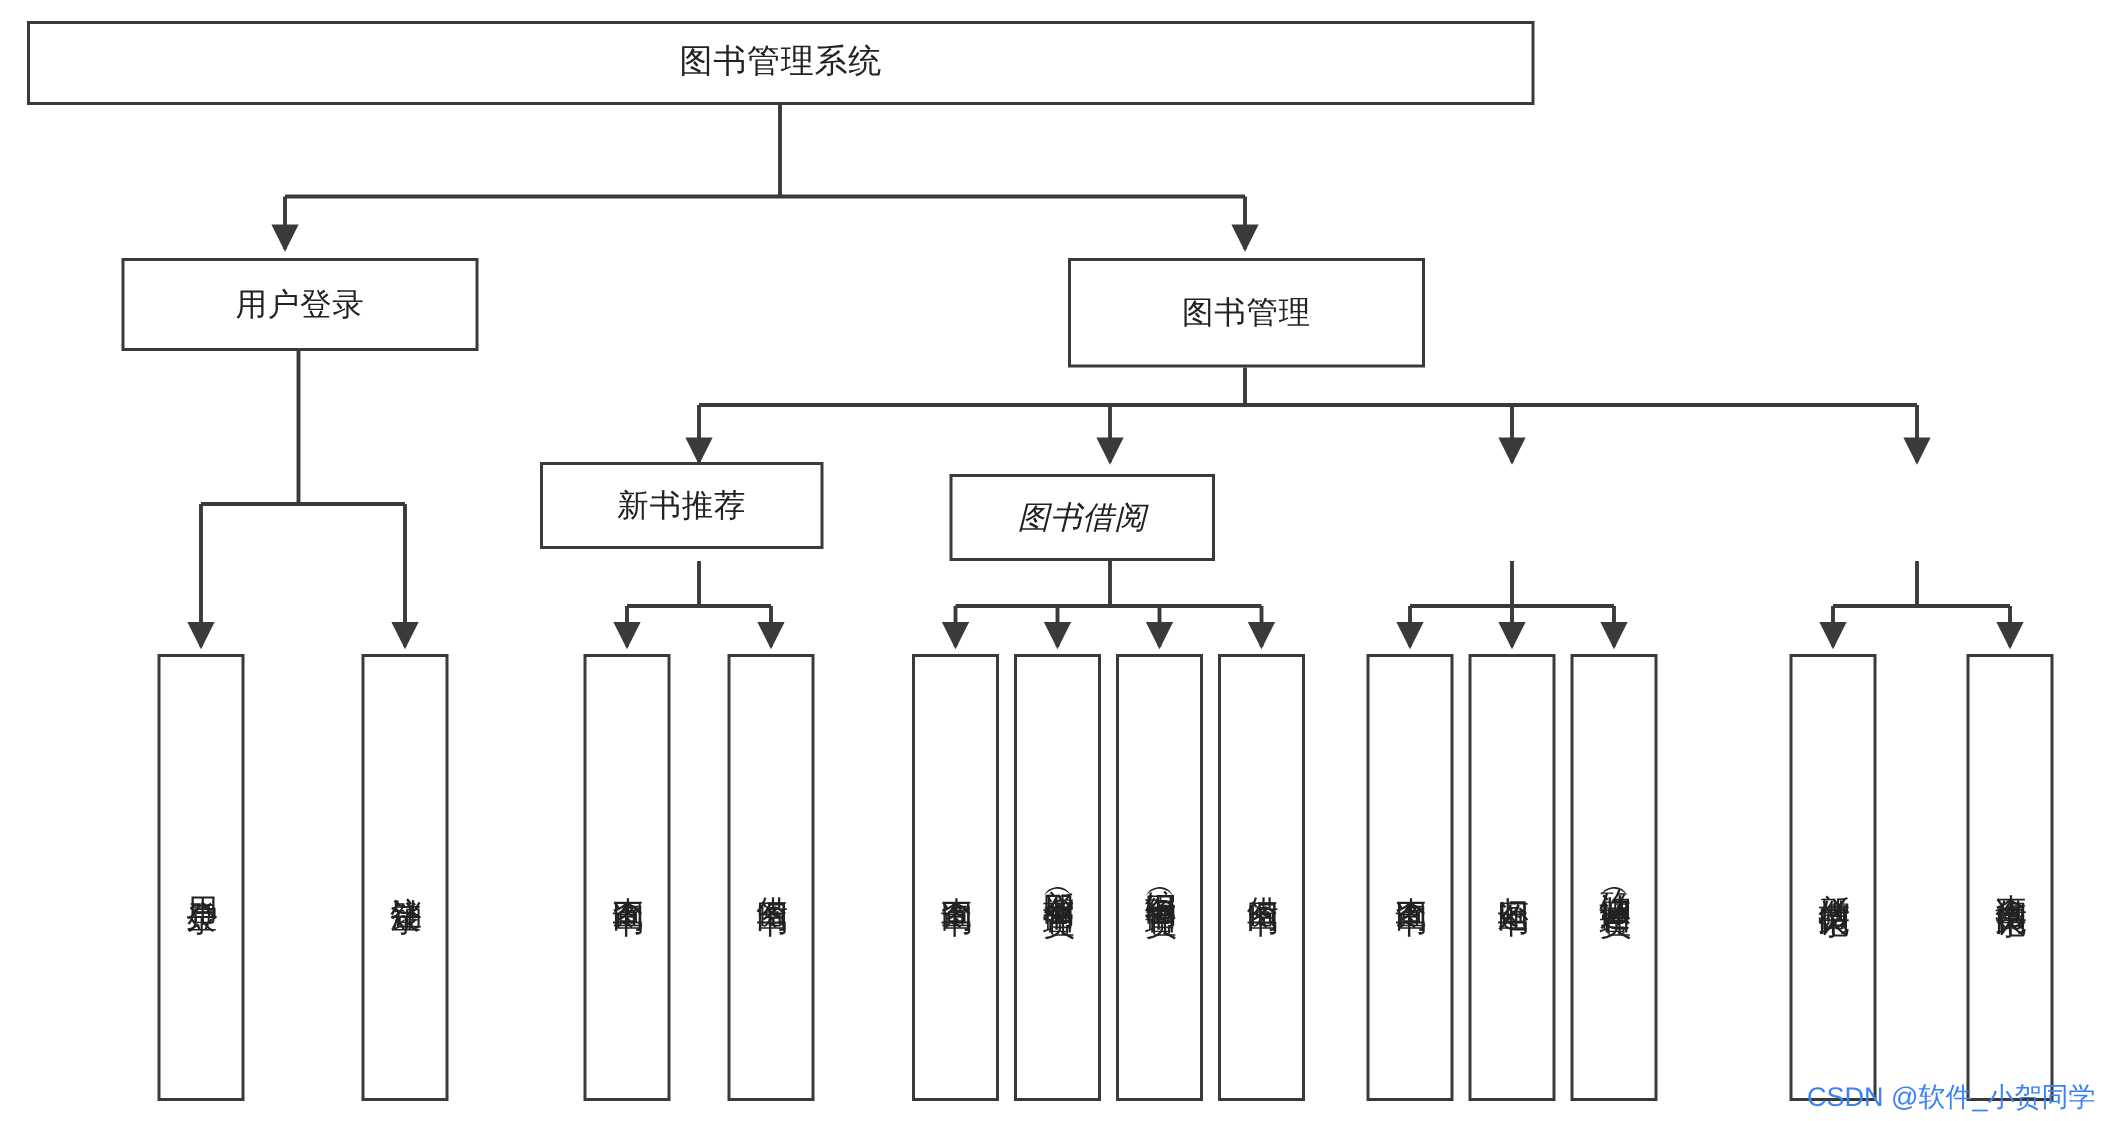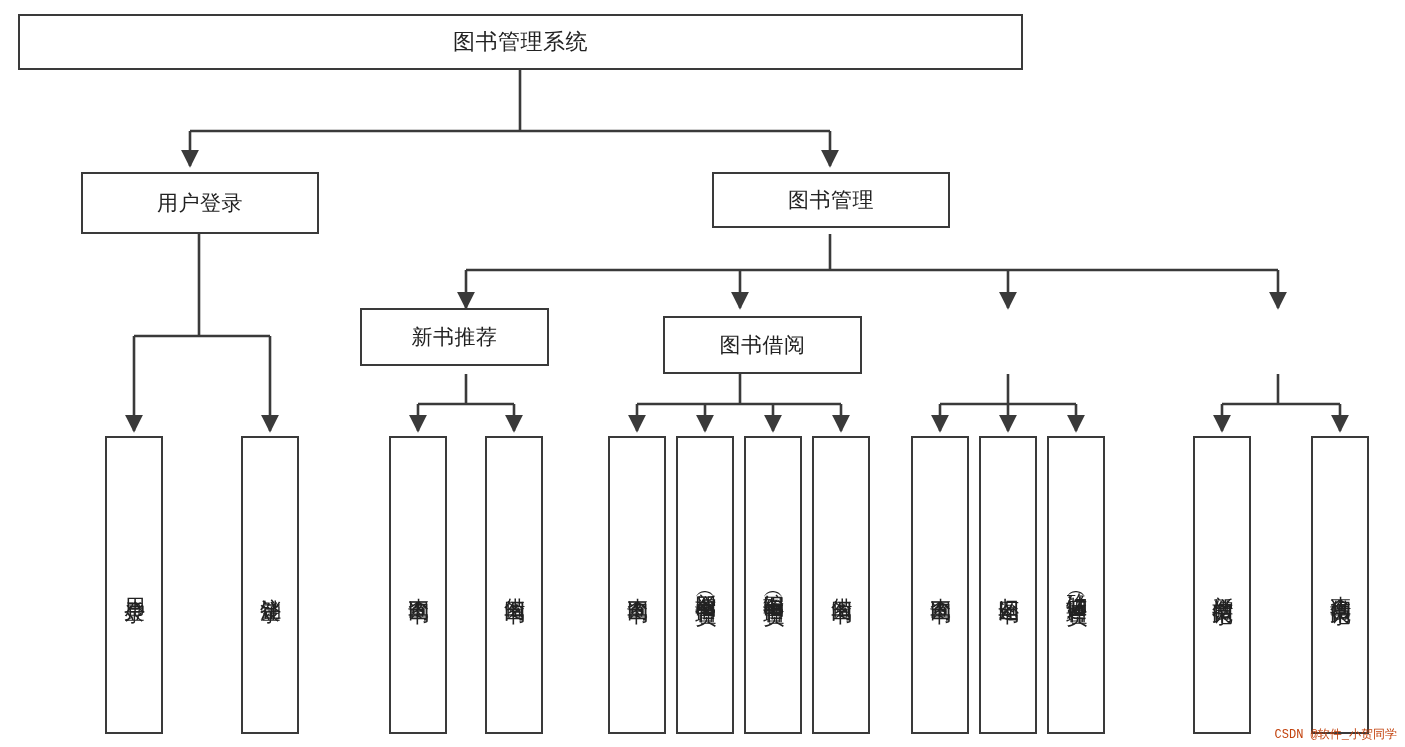--- a/index.html
+++ b/index.html
@@ -61,25 +61,25 @@
     font-size: 21px;
     line-height: 1.22;
     letter-spacing: 2px;
     white-space: nowrap;
     max-height: 100%;
   }
   .watermark {
     position: absolute;
     right: 8px;
     bottom: 4px;
-    font-size: 12px;
-    color: #c2410c;
+    font-size: 18px;
+    color: #3b82f6;
     white-space: nowrap;
     z-index: 5;
-    font-family: Liberation Mono, monospace;
+    font-family: Liberation Sans, sans-serif;
   }
 </style>
 </head>
 <body>
 
 <div id="canvas">
 
   <svg id="edges" viewBox="0 0 1405 747" xmlns="http://www.w3.org/2000/svg">
     <defs>
       <marker id="arrow" viewBox="0 0 10 10" refX="9" refY="5" markerWidth="7" markerHeight="7" orient="auto-start-reverse">
@@ -131,28 +131,28 @@
     </g>
   </svg>
 
   <div class="node root horiz" style="left:18px; top:14px; width:1005px; height:56px;">
     <span class="label">图书管理系统</span>
   </div>
 
   <div class="node horiz" style="left:81px; top:172px; width:238px; height:62px;">
     <span class="label">用户登录</span>
   </div>
-  <div class="node horiz" style="left:712px; top:172px; width:238px; height:56px;">
+  <div class="node horiz" style="left:712px; top:172px; width:238px; height:73px;">
     <span class="label">图书管理</span>
   </div>
 
   <div class="node horiz" style="left:360px; top:308px; width:189px; height:58px;">
     <span class="label">新书推荐</span>
   </div>
-  <div class="node horiz" style="left:663px; top:316px; width:199px; height:58px;">
+  <div class="node horiz" style="left:633px; top:316px; width:177px; height:58px;font-style:italic;">
     <span class="label">图书借阅</span>
   </div>
 
   <div class="node vert" style="left:105px; top:436px; width:58px; height:298px;">
     <span class="label">用户登录</span>
   </div>
   <div class="node vert" style="left:241px; top:436px; width:58px; height:298px;">
     <span class="label">注销登录</span>
   </div>
 

